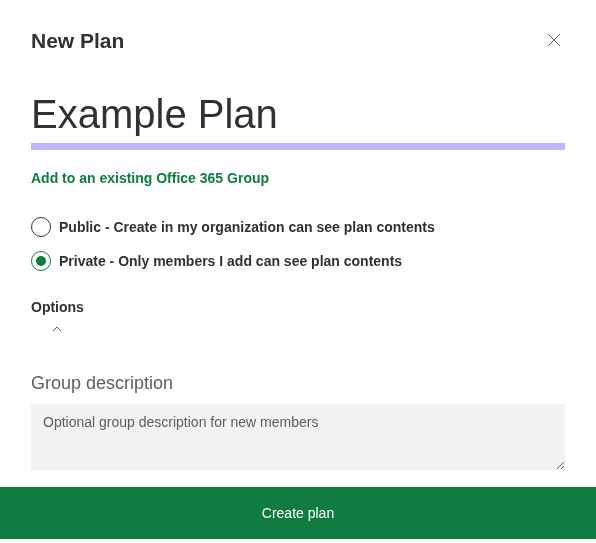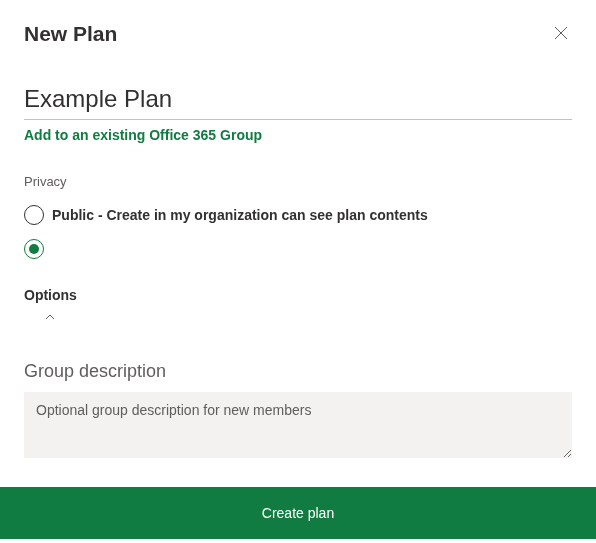--- a/index.html
+++ b/index.html
@@ -13,21 +13,21 @@
       width: 596px;
       height: 543px;
       background: #ffffff;
       position: relative;
       overflow: hidden;
     }
     
     .dialog {
       width: 100%;
       height: 100%;
-      padding: 4px;
+      padding: 11px;
     }
     
     .header {
       display: flex;
       justify-content: space-between;
       align-items: flex-start;
       padding: 18px 20px 0 20px;
     }
     
     .title {
@@ -51,37 +51,37 @@
       height: 14px;
     }
     
     .content {
       padding: 0 20px;
     }
     
     .plan-name-input {
       width: 100%;
       border: none;
-      border-bottom: 1px solid #c4b5fd;
-      font-size: 24px;
+      border-bottom: 7px solid #c4b5fd;
+      font-size: 40px;
       font-weight: 400;
       color: #323130;
       padding: 0 0 6px 0;
       margin-top: 38px;
       outline: none;
       background: transparent;
     }
     
     .plan-name-input::placeholder {
       color: #605e5c;
     }
     
     .add-group-link {
       display: inline-block;
-      margin-top: 7px;
+      margin-top: 20px;
       color: #107c41;
       font-size: 14px;
       font-weight: 600;
       text-decoration: none;
       cursor: pointer;
     }
     
     .privacy-section {
       margin-top: 30px;
     }
@@ -220,33 +220,33 @@
     </button>
   </div>
 
   <div class="content">
     
     <input type="text" class="plan-name-input" value="Example Plan" placeholder="Plan name" style="">
     
     <a class="add-group-link">Add to an existing Office 365 Group</a>
     
     <div class="privacy-section">
-      <div class="privacy-label">Privacy</div>
 
       <div class="radio-group">
 
         <div class="radio-option">
           <div class="radio-circle"></div>
           <span class="radio-label">Public - Create in my organization can see plan contents</span>
         </div>
 
         <div class="radio-option">
           <div class="radio-circle selected">
             <div class="radio-inner"></div>
           </div>
+          <span class="radio-label">Private - Only members I add can see plan contents</span>
         </div>
 
       </div>
     </div>
     
     <button class="options-toggle">
       <span>Options</span>
       <svg viewBox="0 0 12 12" fill="none" stroke="#605e5c" stroke-width="1">
         <polyline points="2,8 6,4 10,8"></polyline>
       </svg>

